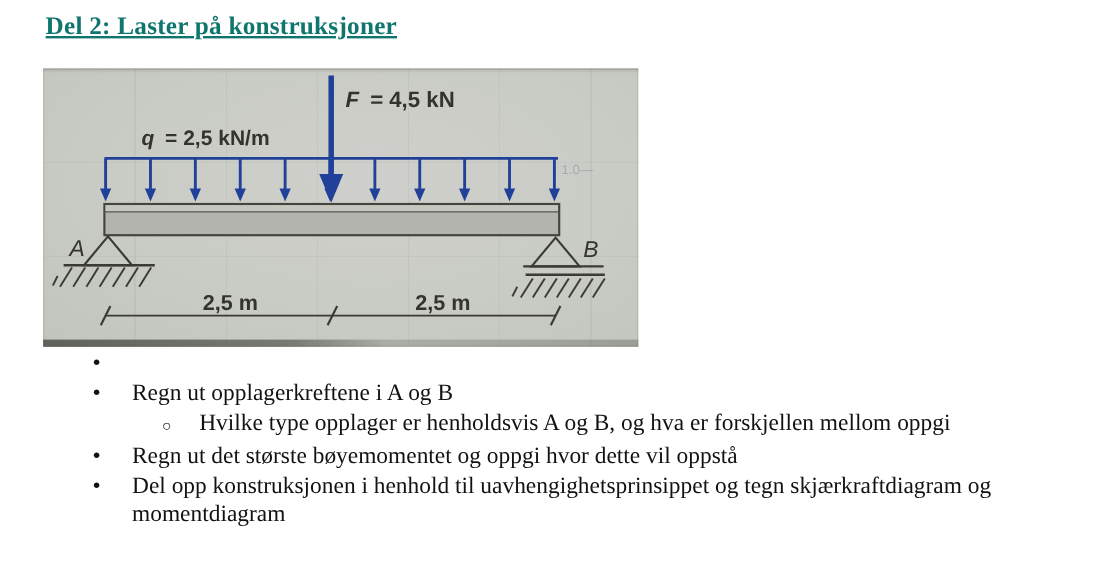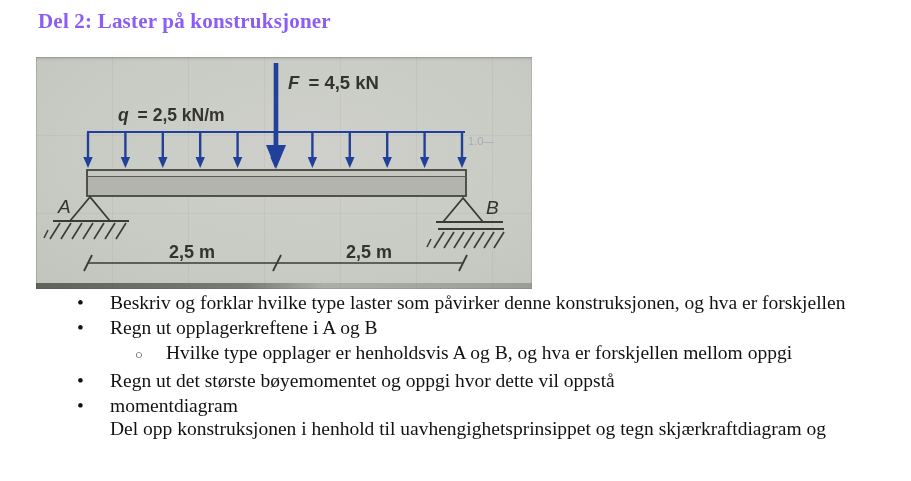--- a/index.html
+++ b/index.html
@@ -2,22 +2,23 @@
 <html><head>
 <meta charset="utf-8">
 <style>
   html,body{margin:0;padding:0;}
   body{
     width:911px;height:481px;position:relative;background:#ffffff;
     font-family:"Liberation Serif", serif;color:#121212;overflow:hidden;
   }
   .title{
     position:absolute;left:38px;top:9px;
-    font-size:21px;font-weight:bold;line-height:24px;color:#8b5cf6;
+    font-size:21px;font-weight:bold;line-height:24px;color:#0f766e;
     letter-spacing:0.2px;
+    text-decoration:underline;
   }
   
   .photo{
     position:absolute;left:36px;top:57px;width:496px;height:232px;
     background:
       repeating-linear-gradient(to right, rgba(125,130,120,0.10) 0px, rgba(125,130,120,0.10) 1px, transparent 1px, transparent 76px),
       repeating-linear-gradient(to bottom, rgba(125,130,120,0.09) 0px, rgba(125,130,120,0.09) 1px, transparent 1px, transparent 78px),
       radial-gradient(ellipse at 55% 40%, #cfd0cb 0%, #c9cbc5 55%, #c2c4be 100%);
     box-shadow:inset 0 0 0 1px rgba(0,0,0,0.10);
   }
@@ -144,21 +145,20 @@
     <text class="svg-label" x="333" y="201" font-size="18" font-weight="bold" text-anchor="middle">2,5 m</text>
   </svg>
   <div class="photo-top-shade"></div>
   <div class="photo-bottom-shade"></div>
 </div>
 
 <div class="tasks" id="tasks">
     <div class="task">
       <span class="marker">•</span>
       <span class="text-lines">
-        <div>Beskriv og forklar hvilke type laster som påvirker denne konstruksjonen, og hva er forskjellen</div>
       </span>
     </div>
     <div class="task">
       <span class="marker">•</span>
       <span class="text-lines">
         <div>Regn ut opplagerkreftene i A og B</div>
       </span>
     </div>
     <div class="task sub">
       <span class="marker">○</span>
@@ -168,17 +168,17 @@
     </div>
     <div class="task">
       <span class="marker">•</span>
       <span class="text-lines">
         <div>Regn ut det største bøyemomentet og oppgi hvor dette vil oppstå</div>
       </span>
     </div>
     <div class="task">
       <span class="marker">•</span>
       <span class="text-lines">
+        <div>Del opp konstruksjonen i henhold til uavhengighetsprinsippet og tegn skjærkraftdiagram og</div>
         <div>momentdiagram</div>
-        <div>Del opp konstruksjonen i henhold til uavhengighetsprinsippet og tegn skjærkraftdiagram og</div>
       </span>
     </div>
   </div>
 
 </body></html>

